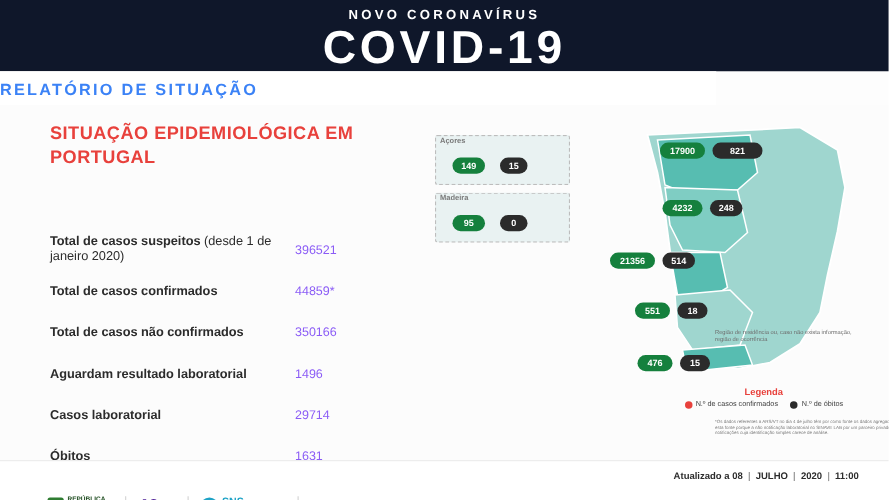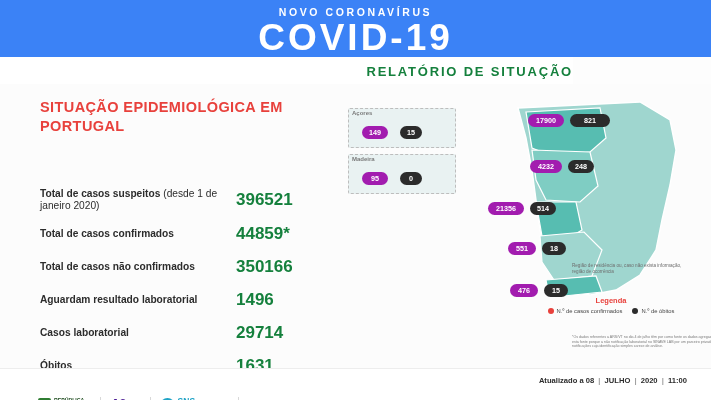--- a/index.html
+++ b/index.html
@@ -16,21 +16,21 @@
     height: 400px;
     background: #fdfdfd;
   }
 
   
   .header {
     position: absolute;
     top: 0; left: 0;
     width: 711px;
     height: 57px;
-    background: #3b82f6;
+    background: #0f172a;
     color: #ffffff;
     text-align: center;
     padding-top: 6px;
   }
   .header .kicker {
     font-size: 10.5px;
     letter-spacing: 2.6px;
     font-weight: bold;
   }
   .header .title {
@@ -38,22 +38,22 @@
     font-weight: bold;
     letter-spacing: 3px;
     line-height: 40px;
   }
   .subheader {
     position: absolute;
     top: 57px; left: 0;
     width: 573px;
     height: 27px;
     background: #ffffff;
-    text-align: right;
-    color: #15803d;
+    text-align: left;
+    color: #3b82f6;
     font-size: 13px;
     font-weight: bold;
     letter-spacing: 1.8px;
     line-height: 29px;
   }
 
   
   .body {
     position: absolute;
     top: 84px; left: 0;
@@ -92,23 +92,23 @@
     font-size: 10.2px;
     font-weight: bold;
     color: #2c2c2c;
     line-height: 12px;
     padding-right: 8px;
   }
   .stat-label .light {
     font-weight: normal;
   }
   .stat-value {
-    font-size: 17px;
-    font-weight: bold;
-    color: #15803d;
+    font-size: 10px;
+    font-weight: normal;
+    color: #8b5cf6;
     white-space: nowrap;
   }
 
   
   .map-panel {
     position: absolute;
     top: 6px;
     left: 340px;
     width: 360px;
     height: 272px;
@@ -132,28 +132,28 @@
     position: absolute;
     height: 13px;
     border-radius: 7px;
     color: #ffffff;
     font-size: 7.2px;
     font-weight: bold;
     text-align: center;
     line-height: 13px;
     white-space: nowrap;
   }
-  .pill.red { background: #a21caf; }
+  .pill.red { background: #15803d; }
   .pill.dark { background: #2b2b2b; }
 
   
   .legend {
     position: absolute;
     left: 196px;
-    top: 206px;
+    top: 219px;
     width: 150px;
     text-align: center;
   }
   .legend-title {
     color: #e8413c;
     font-size: 7.5px;
     font-weight: bold;
     margin-bottom: 3px;
   }
   .legend-items {

